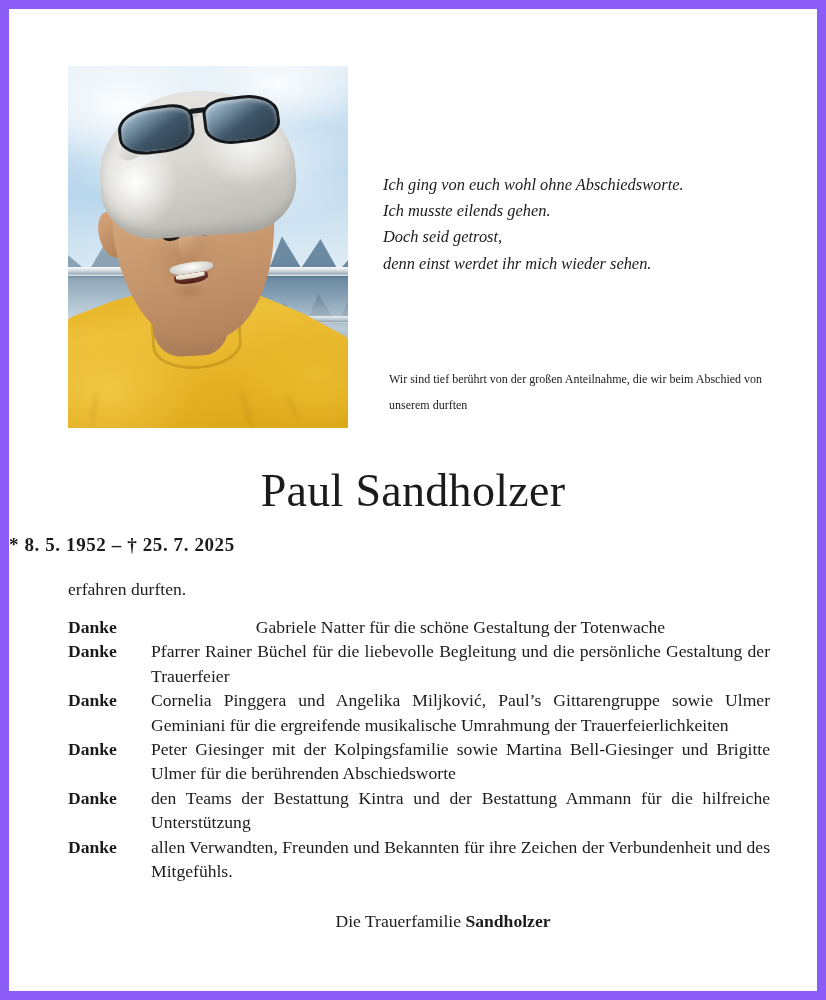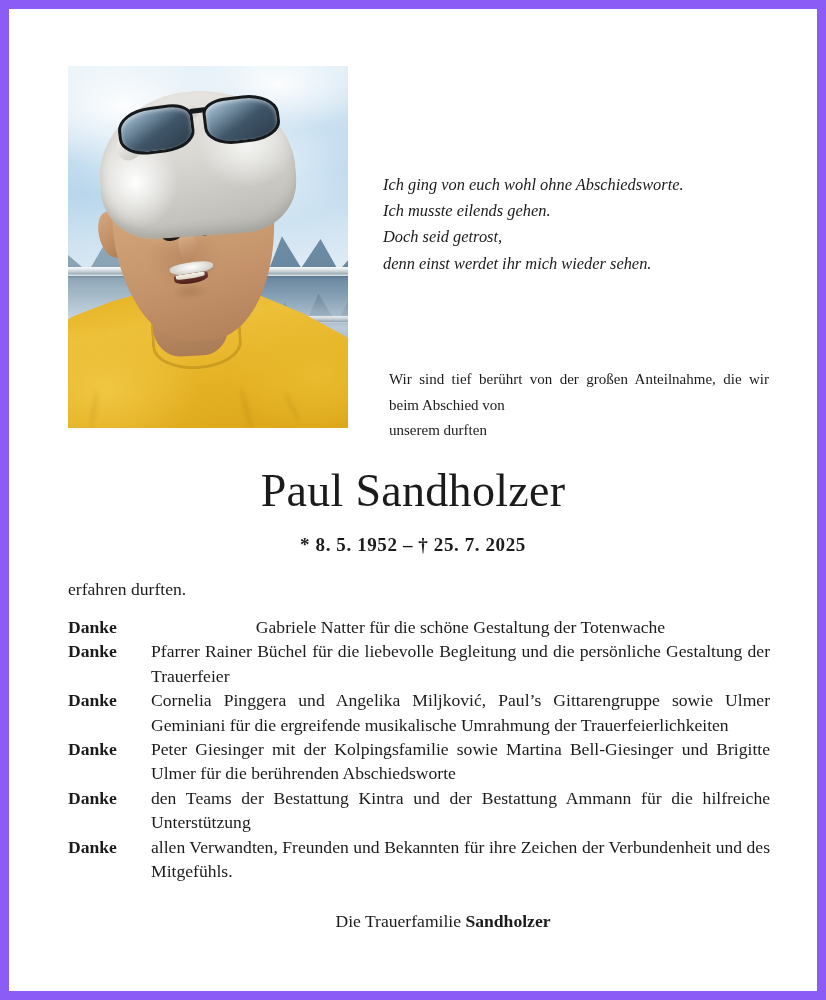--- a/index.html
+++ b/index.html
@@ -340,21 +340,21 @@
     line-height: 26.2px;
     color: #1c1a1a;
     white-space: pre-line;
   }
 
   .intro {
     position: absolute;
     left: 380px;
     top: 358px;
     width: 380px;
-    font-size: 15px;
+    font-size: 12px;
     line-height: 25.5px;
     text-align: justify;
     color: #1c1a1a;
   }
   .intro .lastline { text-align: left; }
 
   .deceased-name {
     position: absolute;
     left: 0;
     right: 0;
@@ -365,21 +365,20 @@
     letter-spacing: 0.3px;
     color: #1c1a1a;
     font-weight: 400;
   }
 
   .dates {
     position: absolute;
     left: 0;
     right: 0;
     top: 525px;
-    text-align: center;
     font-size: 19px;
     font-weight: 700;
     letter-spacing: 0.6px;
     color: #1c1a1a;
   }
 
   .resume-line {
     position: absolute;
     left: 59px;
     top: 568px;

